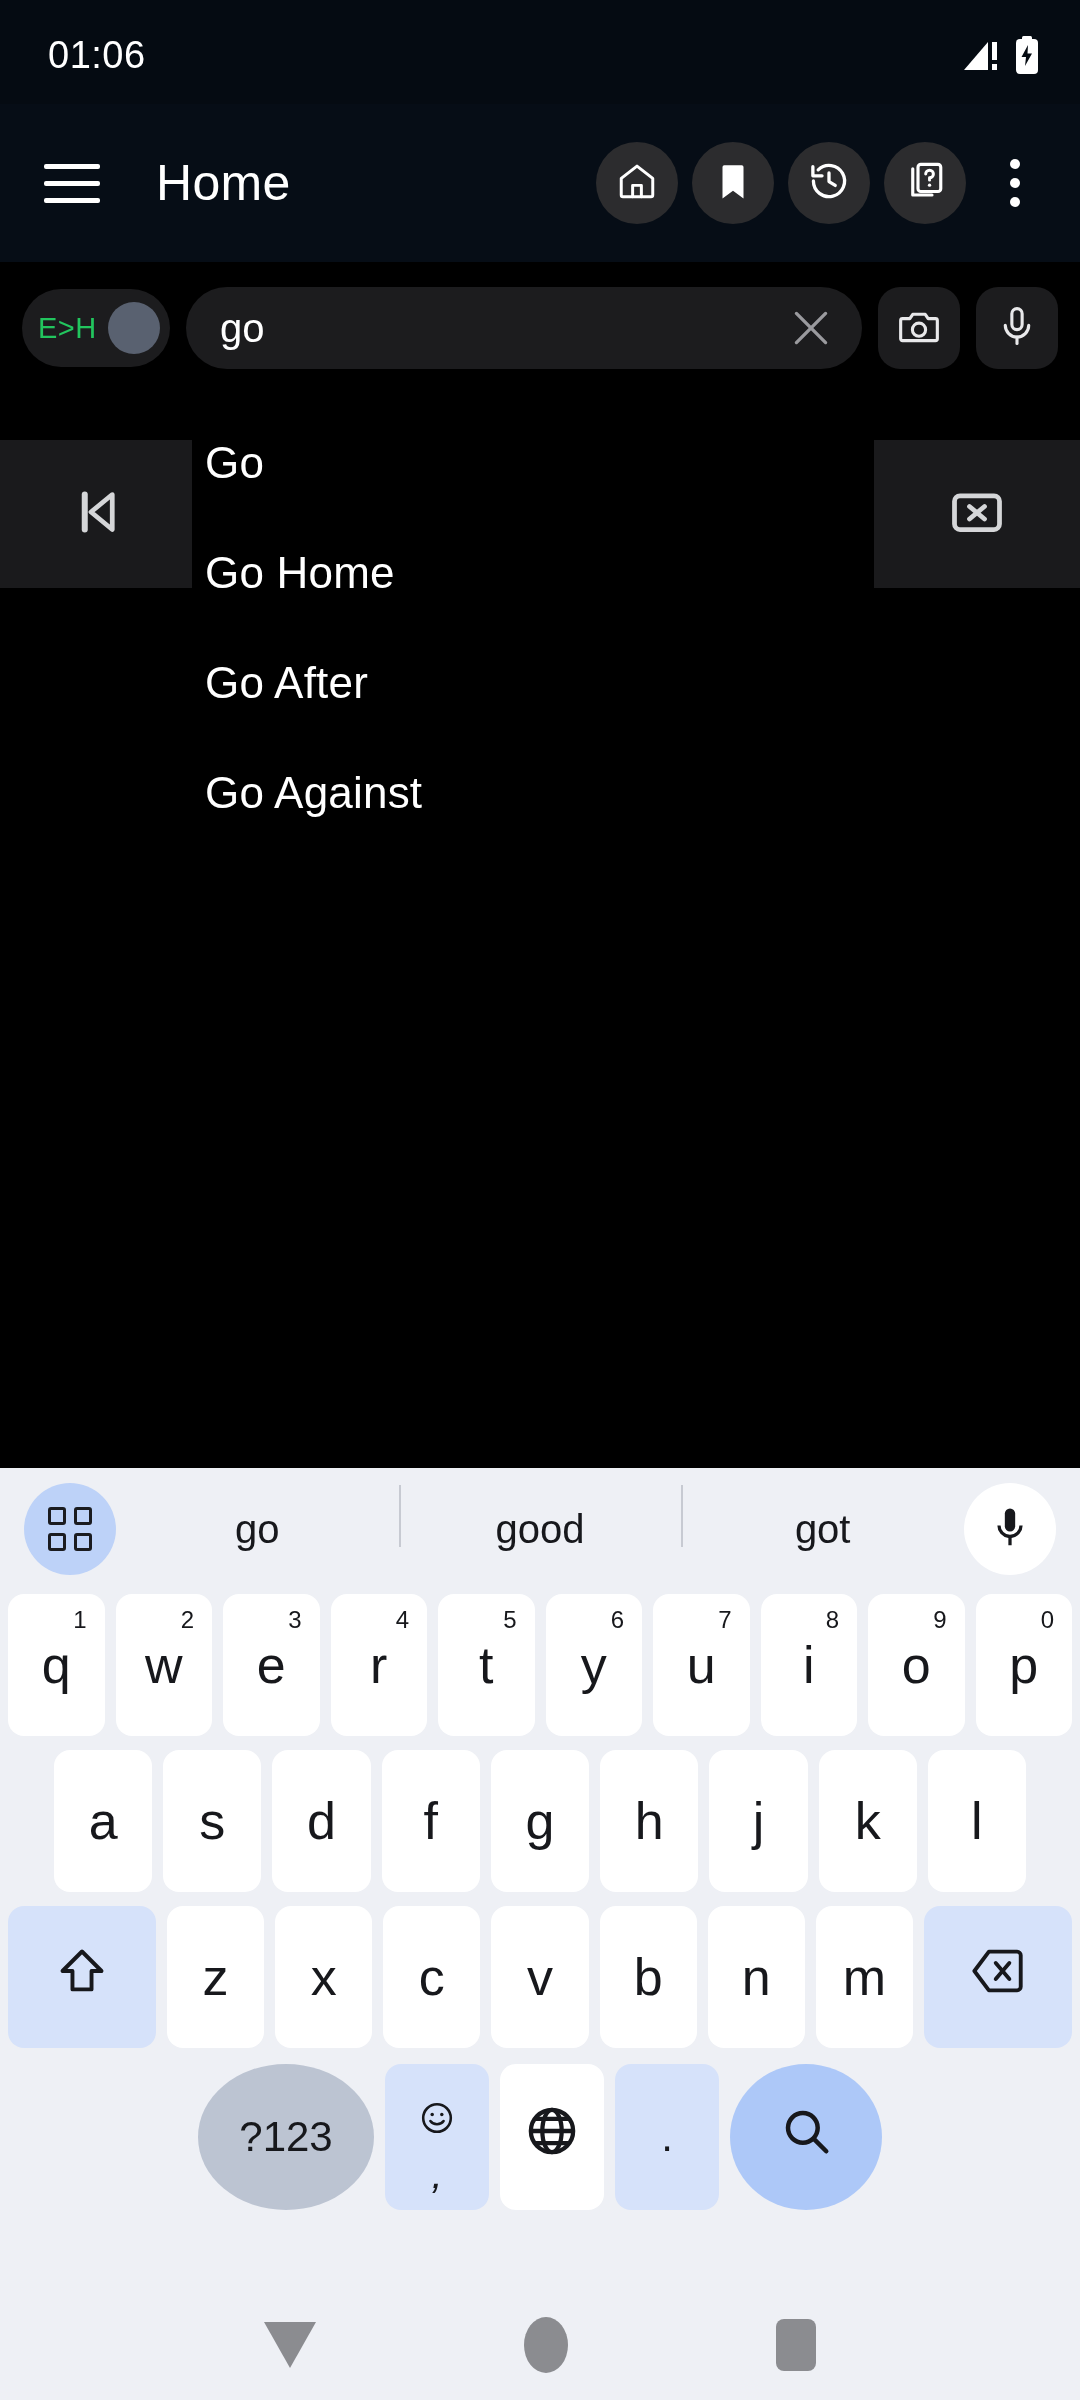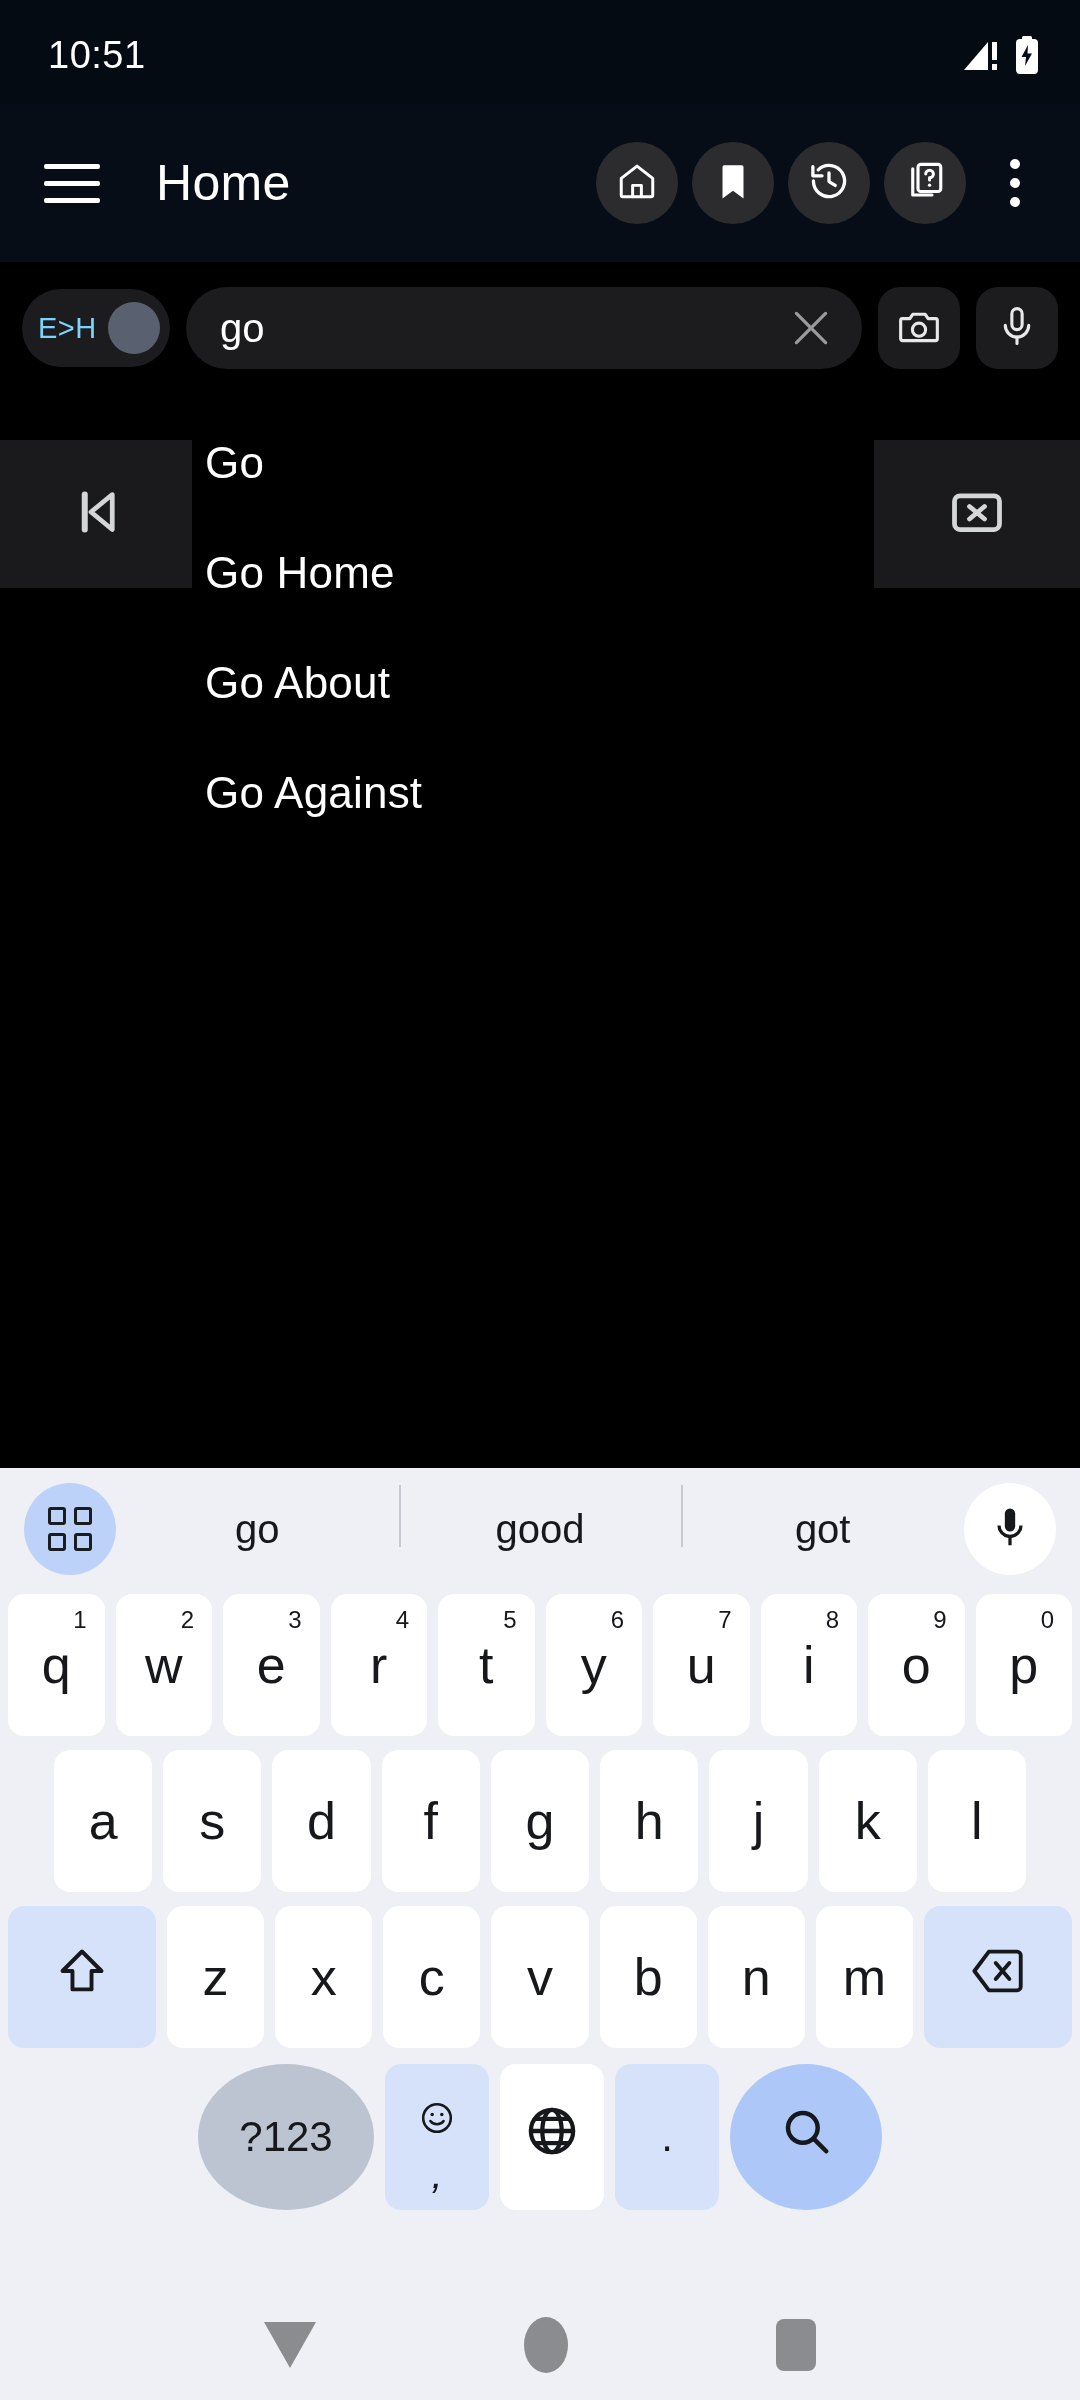--- a/index.html
+++ b/index.html
@@ -55,21 +55,21 @@
   .searchrow {
     position: absolute; top: 268px; left: 0; width: 1080px; height: 120px;
     display: flex; align-items: center; padding: 0 22px; gap: 16px;
     background: #000;
   }
   .lang-toggle {
     width: 148px; height: 78px; border-radius: 40px; background: #1c1c1e;
     display: flex; align-items: center; justify-content: space-between;
     padding: 0 10px 0 16px; flex: none;
   }
-  .lang-toggle .lbl { color: #7dd3fc; font-size: 29px; letter-spacing: .5px; text-align: center; }
+  .lang-toggle .lbl { color: #22c55e; font-size: 29px; letter-spacing: .5px; text-align: center; }
   .lang-knob { width: 52px; height: 52px; border-radius: 50%; background: #596170; }
   .search-field {
     flex: 1; height: 82px; border-radius: 42px; background: #1c1c1e;
     display: flex; align-items: center; padding: 0 26px 0 34px;
   }
   .search-value { color: #ffffff; font-size: 40px; flex: 1; }
   .clear-x { width: 50px; height: 50px; flex: none; }
   .sq-btn {
     width: 82px; height: 82px; border-radius: 22px; background: #1c1c1e;
     display: flex; align-items: center; justify-content: center; flex: none;
@@ -167,21 +167,21 @@
   }
   .nav-home { width: 44px; height: 56px; border-radius: 50%; background: #8b8c90; }
   .nav-recent { width: 40px; height: 52px; border-radius: 8px; background: #8b8c90; }
 </style>
 </head>
 <body>
 
 <div class="phone">
 
   <div class="statusbar">
-    <div class="status-time">10:51</div>
+    <div class="status-time">01:06</div>
     <div class="status-icons">
       <span class="ico-signal">
         <svg width="38" height="34" viewBox="0 0 38 34">
           <path d="M2 32 L26 4 L26 32 Z" fill="#ffffff"></path>
           <rect x="30" y="4" width="5" height="18" fill="#ffffff"></rect>
           <rect x="30" y="26" width="5" height="6" fill="#ffffff"></rect>
         </svg>
       </span>
       <span class="ico-battery">
         <svg width="26" height="38" viewBox="0 0 26 38">
@@ -301,21 +301,21 @@
         <rect x="3" y="5.5" width="18" height="13.5" rx="2.2"></rect>
         <line x1="9" y1="9.8" x2="15" y2="14.8"></line>
         <line x1="15" y1="9.8" x2="9" y2="14.8"></line>
       </svg>
     </span>
   </div>
 
   <div class="suggestions">
     <div class="sugg-item">Go</div>
     <div class="sugg-item">Go Home</div>
-    <div class="sugg-item">Go About</div>
+    <div class="sugg-item">Go After</div>
     <div class="sugg-item">Go Against</div>
   </div>
 
   <div class="keyboard">
 
     <div class="sugg-strip">
       <div class="apps-chip">
         <span class="grid">
           <i></i>
             <i></i>

